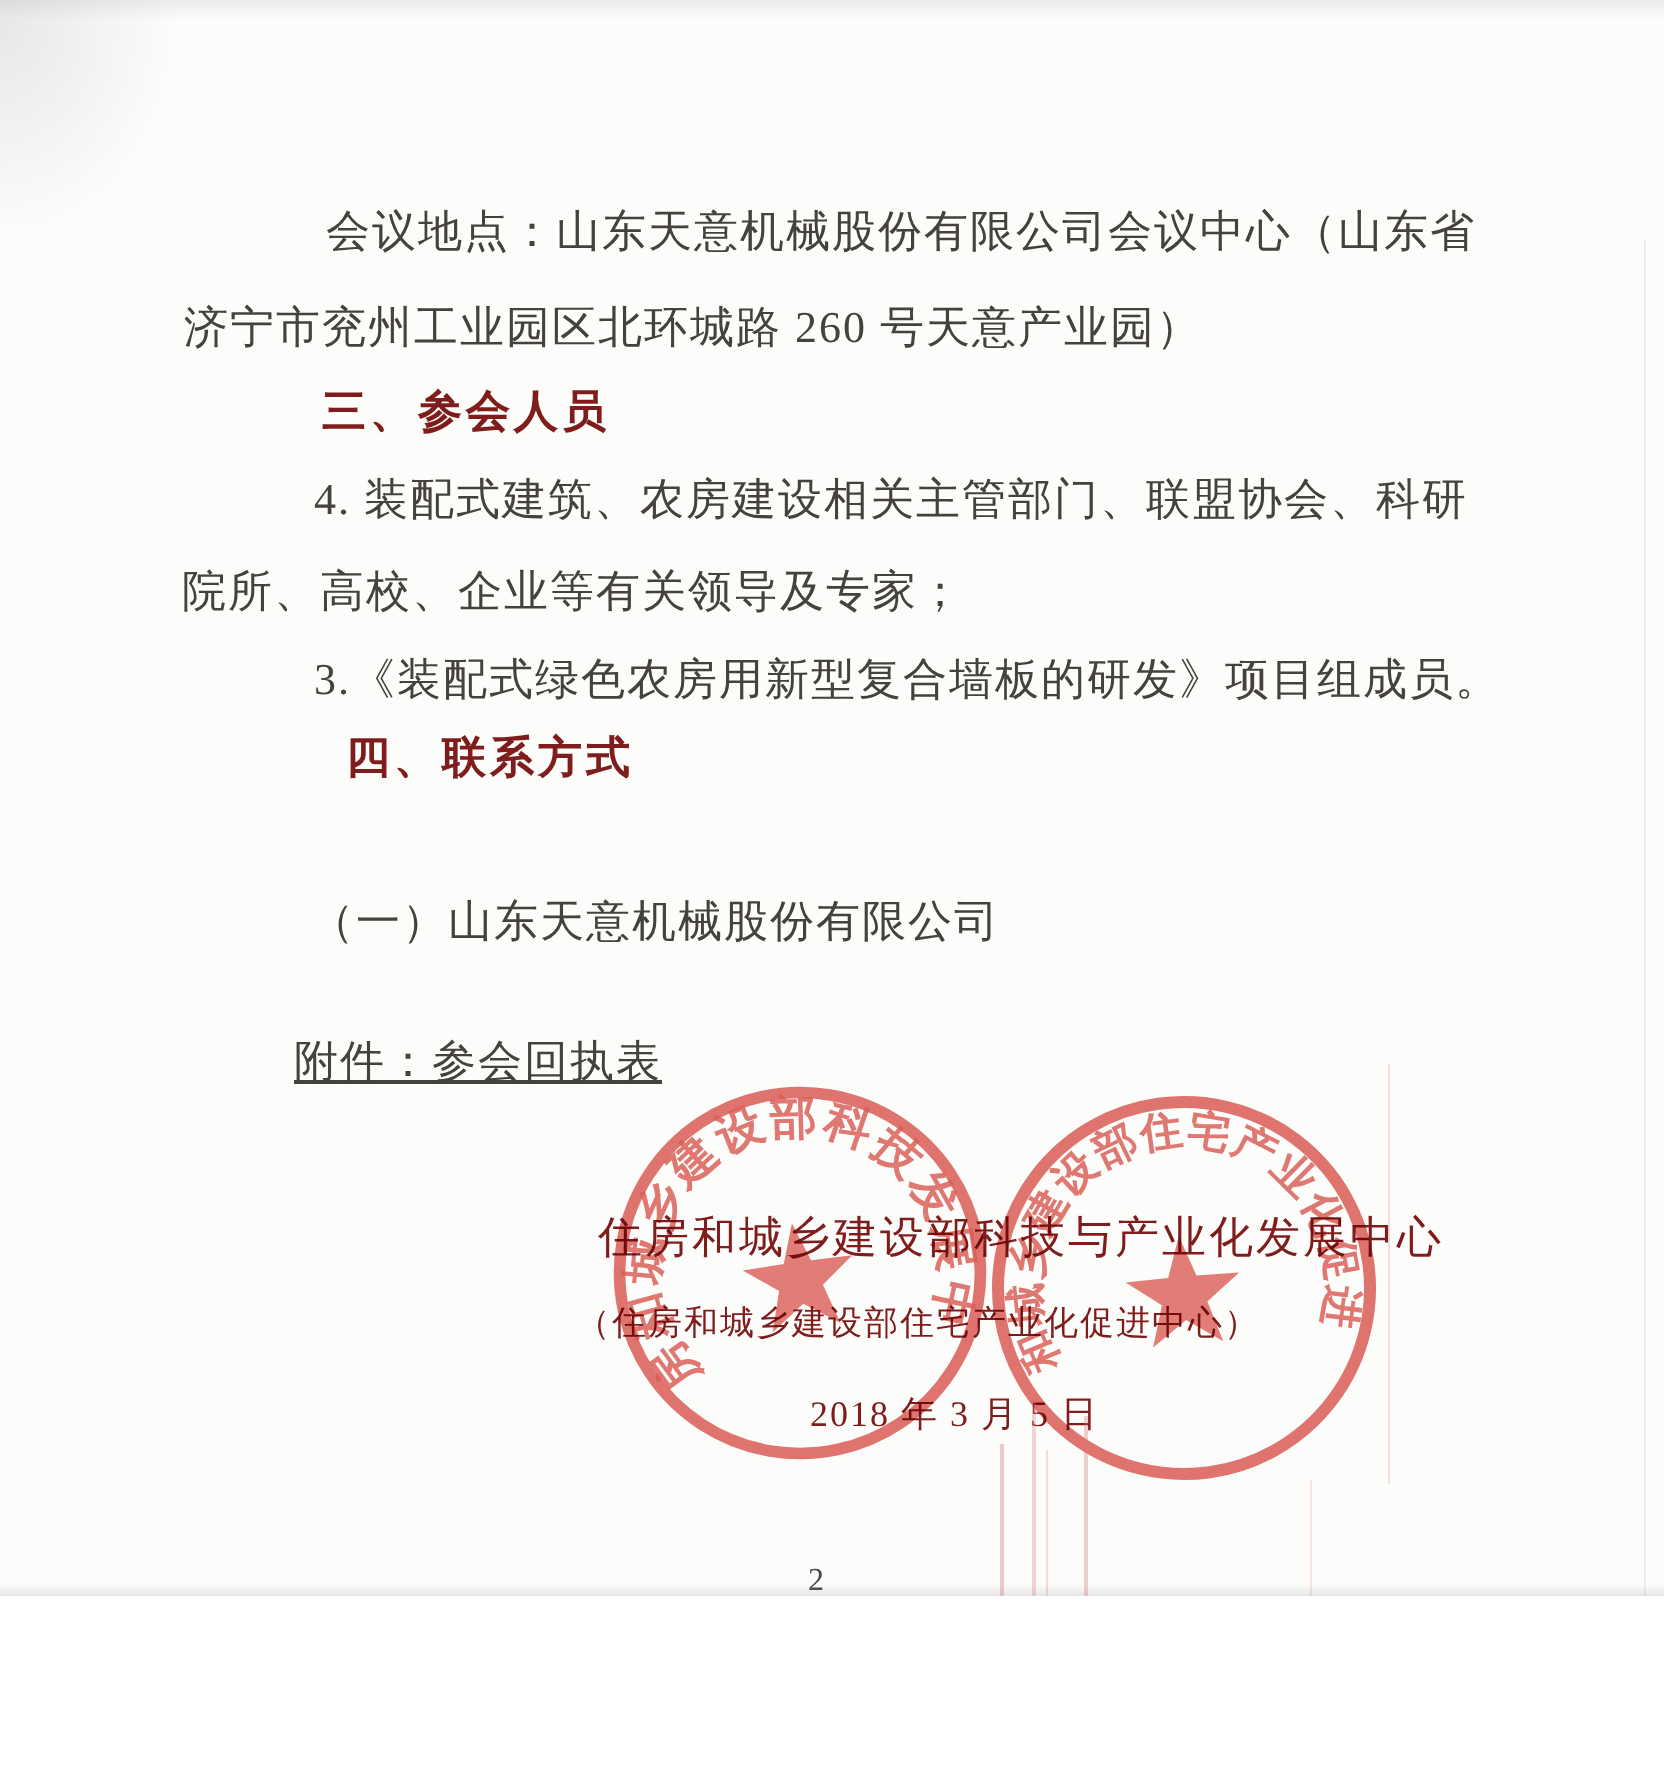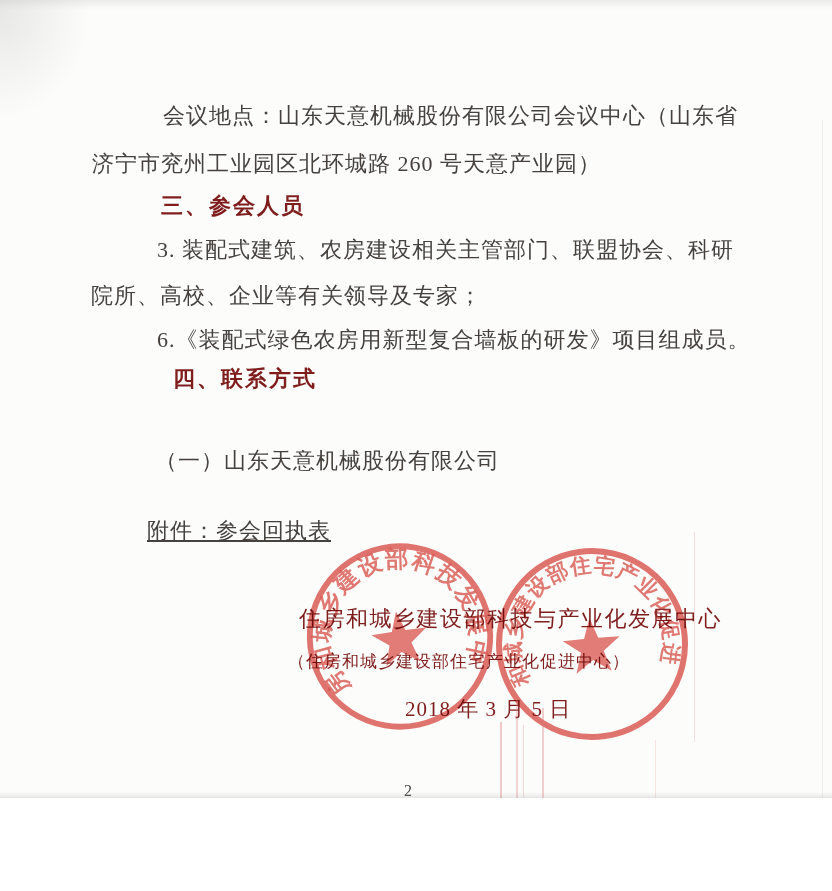--- a/index.html
+++ b/index.html
@@ -69,33 +69,33 @@
 <body>
 
 <div class="page">
   <div class="corner-smudge"></div>
 
   <div class="line" style="left:163px;top:101px;">会议地点：山东天意机械股份有限公司会议中心（山东省</div>
   <div class="line" style="left:92px;top:149px;">济宁市兖州工业园区北环城路 260 号天意产业园）</div>
 
   <div class="line heading" style="left:161px;top:191px;">三、参会人员</div>
 
-  <div class="line" style="left:157px;top:235px;">3. 装配式建筑、农房建设相关主管部门、联盟协会、科研</div>
+  <div class="line" style="left:157px;top:235px;">4. 装配式建筑、农房建设相关主管部门、联盟协会、科研</div>
   <div class="line" style="left:91px;top:281px;">院所、高校、企业等有关领导及专家；</div>
-  <div class="line" style="left:157px;top:325px;">6.《装配式绿色农房用新型复合墙板的研发》项目组成员。</div>
+  <div class="line" style="left:157px;top:325px;">3.《装配式绿色农房用新型复合墙板的研发》项目组成员。</div>
 
   <div class="line heading" style="left:161px;top:364px;margin-left:12px;">四、联系方式</div>
 
   <div class="line" style="left:155px;top:406px;margin-top:40px;">（一）山东天意机械股份有限公司</div>
 
   <div class="line" style="left:147px;top:516px;text-decoration:underline;">附件：参会回执表</div>
 
   <div class="line sig" style="left:299px;top:604px;letter-spacing:1.5px;">住房和城乡建设部科技与产业化发展中心</div>
   <div class="line sig" style="left:288px;top:650px;font-size:17px;letter-spacing:1px;">（住房和城乡建设部住宅产业化促进中心）</div>
-  <div class="line sig" style="left:405px;top:695px;font-size:21px;">2018 年 3 月 5 日</div>
+  <div class="line sig" style="left:405px;top:695px;font-size:18px;">2018 年 3 月 5 日</div>
 
   <svg class="seal" style="left:303px;top:538px;" width="194" height="197" viewBox="0 0 200 200">
     <g transform="rotate(-12 100 100)">
       <circle cx="100" cy="100" r="93" fill="none" stroke="#d8453e" stroke-width="6" opacity=".85"></circle>
       <path id="arcL" d="M 37.6 136 A 72 72 0 1 1 162.4 136" fill="none"></path>
       <text font-size="24" font-weight="bold" fill="#d8453e" opacity=".82" letter-spacing="2" font-family="Liberation Sans, DejaVu Sans, sans-serif">
         <textPath href="#arcL" startOffset="50%" text-anchor="middle">住房和城乡建设部科技发展中心</textPath>
       </text>
     </g>
     <polygon points="100,74 107.1,94.3 128.5,94.7 111.4,107.7 117.6,128.3 100,116 82.4,128.3 88.6,107.7 71.5,94.7 92.9,94.3" fill="#d8453e" opacity=".8" transform="rotate(-8 100 104)"></polygon>

